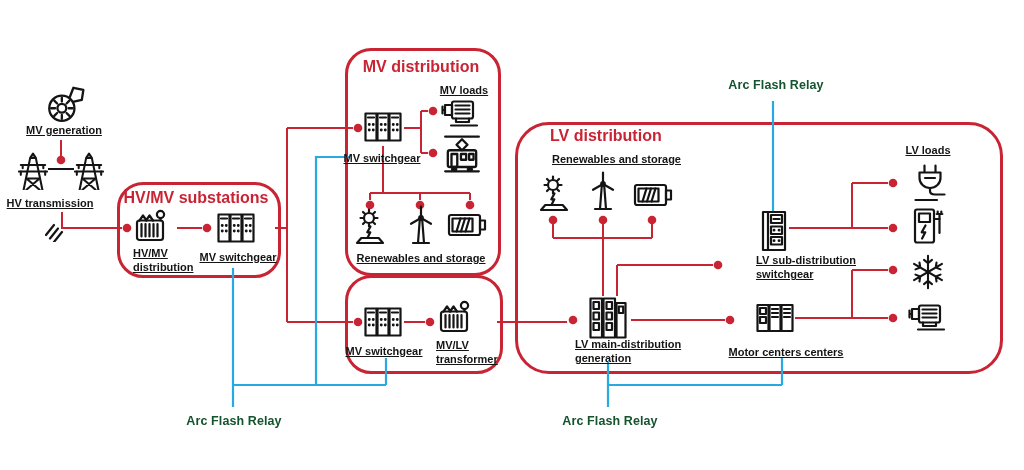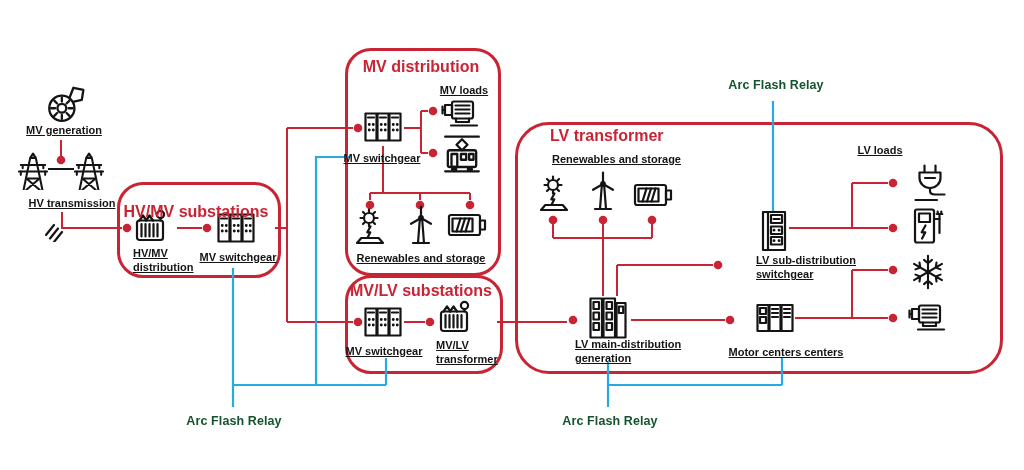--- a/index.html
+++ b/index.html
@@ -205,45 +205,44 @@
       <use href="#i-mainpanel" x="587" y="296" width="42" height="44"></use>
       <use href="#i-subpanel" x="759" y="210" width="30" height="42"></use>
       <use href="#i-mcc" x="755" y="302" width="40" height="32"></use>
       <use href="#i-plug" x="911" y="163" width="38" height="40"></use>
       <use href="#i-evcharger" x="909" y="206" width="40" height="44"></use>
       <use href="#i-snowflake" x="909" y="253" width="38" height="38"></use>
       <use href="#i-motor" x="907" y="300" width="42" height="34"></use>
     </g>
   </svg>
 
-  <div class="title c" style="left:196px;top:203px">HV/MV substations</div>
+  <div class="title c" style="left:196px;top:189px">HV/MV substations</div>
   <div class="title c" style="left:421px;top:58px">MV distribution</div>
-  <div class="title c" style="left:421px;top:282px">MV/LV substations</div>
-  <div class="title" style="left:550px;top:127px">LV transformer</div>
+  <div class="title" style="left:550px;top:127px">LV distribution</div>
 
   <div class="lbl c" style="left:64px;top:123px">MV generation</div>
-  <div class="lbl c" style="left:72px;top:196px">HV transmission</div>
+  <div class="lbl c" style="left:50px;top:196px">HV transmission</div>
 
   <div class="lbl" style="left:133px;top:246px">HV/MV
 distribution</div>
   <div class="lbl c" style="left:238px;top:250px">MV switchgear</div>
 
   <div class="lbl c" style="left:464px;top:83px">MV loads</div>
   <div class="lbl c" style="left:382px;top:151px">MV switchgear</div>
   <div class="lbl c" style="left:421px;top:251px">Renewables and storage</div>
 
   <div class="lbl c" style="left:384px;top:344px">MV switchgear</div>
   <div class="lbl" style="left:436px;top:338px">MV/LV
 transformer</div>
 
   <div class="lbl" style="left:552px;top:152px">Renewables and storage</div>
   <div class="lbl" style="left:575px;top:337px">LV main-distribution
 generation</div>
   <div class="lbl" style="left:756px;top:253px">LV sub-distribution
 switchgear</div>
   <div class="lbl c" style="left:786px;top:345px">Motor centers centers</div>
-  <div class="lbl c" style="left:880px;top:143px">LV loads</div>
+  <div class="lbl c" style="left:928px;top:143px">LV loads</div>
 
   <div class="relay" style="left:776px;top:78px">Arc Flash Relay</div>
   <div class="relay" style="left:234px;top:414px">Arc Flash Relay</div>
   <div class="relay" style="left:610px;top:414px">Arc Flash Relay</div>
 
 </div>
 
 </body></html>

